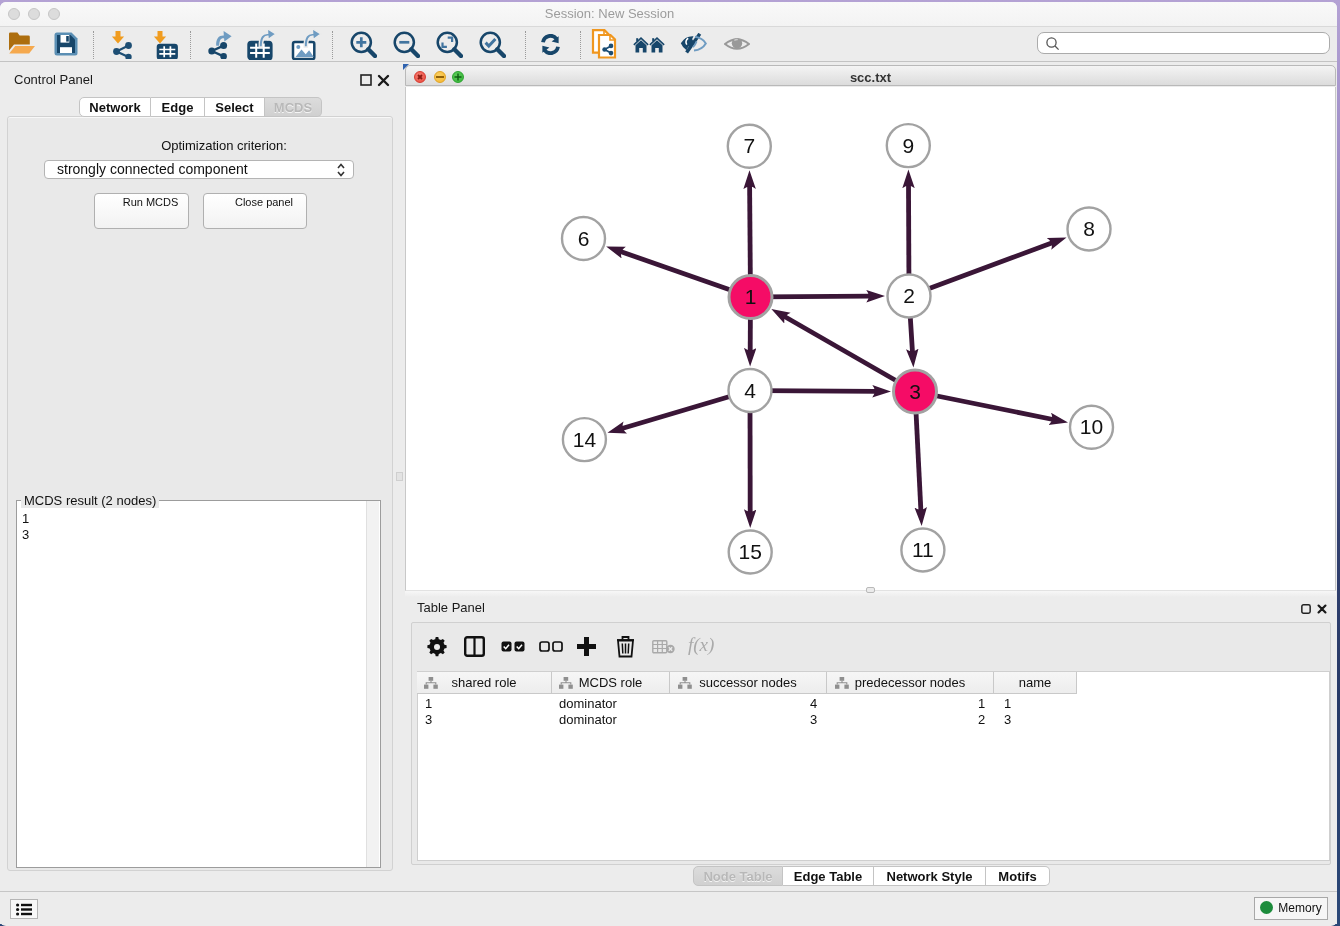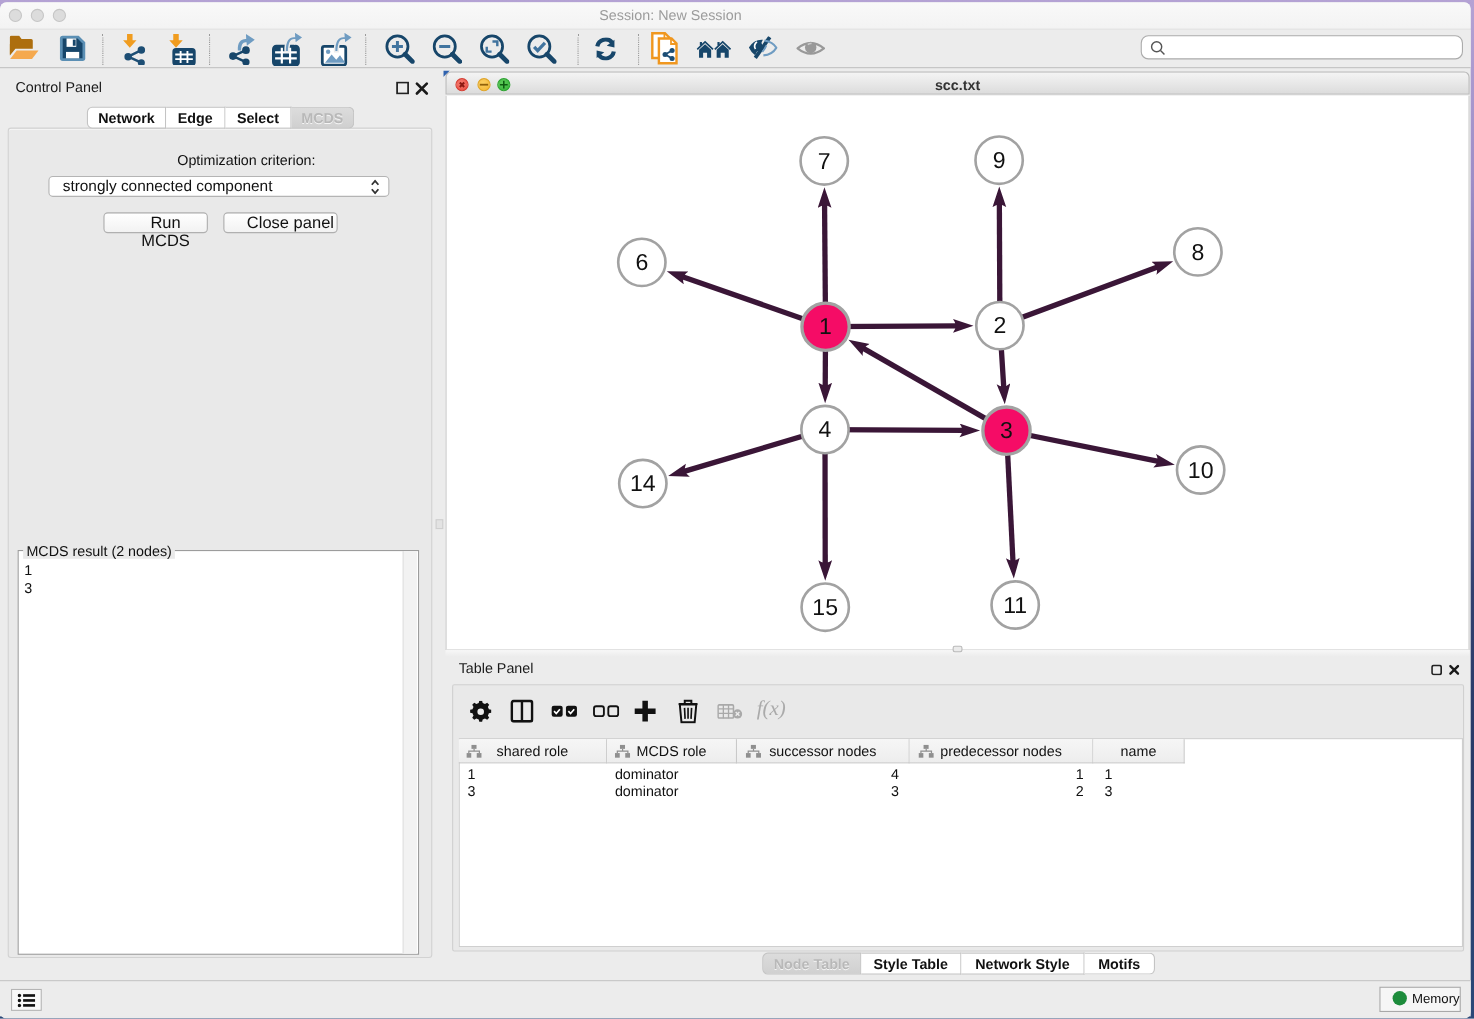--- a/index.html
+++ b/index.html
@@ -41,22 +41,22 @@
   .tab.sel { background:linear-gradient(#dcdcdc,#d0d0d0); color:#b8b8b8;
     text-shadow:0 1px 0 #f5f5f5; }
   .cp-inner { position:absolute; left:7px; top:116px; width:386px; height:755px;
     border:1px solid #d2d2d2; border-radius:3px; background:#e9e9e9;
     box-shadow:inset 0 1px 0 #f8f8f8; }
   .opt-label { position:absolute; left:0; top:138px; width:400px; text-align:center;
     font-size:13px; color:#111;padding-left:48px; }
   .dropdown { position:absolute; left:44px; top:160px; width:310px; height:19px;
     background:#fff; border:1px solid #b4b4b4; border-radius:4px;
     font-size:14px; color:#111; line-height:17px; padding-left:12px; }
-  .btn { position:absolute; height:19px; background:linear-gradient(#ffffff,#f2f2f2);
-    border:1px solid #b0b0b0; border-radius:4px; font-size:15px; color:#111;
+  .btn { position:absolute; height:36px; background:linear-gradient(#ffffff,#f2f2f2);
+    border:1px solid #b0b0b0; border-radius:4px; font-size:11px; color:#111;
     text-align:center; line-height:17px;padding-left:18px; }
   .mcds-box { position:absolute; left:16px; top:500px; width:365px; height:368px;
     background:#fff; border:1px solid #9c9c9c; }
   .mcds-label { position:absolute; left:21px; top:493px; background:#e9e9e9;
     font-size:13px; color:#111; padding:0 3px; }
   .mcds-scroll { position:absolute; left:366px; top:501px; width:13px; height:366px;
     background:#f2f2f2; border-left:1px solid #e0e0e0; }
   
   .netwin-title { position:absolute; left:405px; top:65px; width:931px; height:21px;
     background:linear-gradient(#f4f4f4,#dcdcdc); border:1px solid #b9b9b9;
@@ -81,21 +81,21 @@
     border-bottom:1px solid #c9c9c9; font-size:13px; color:#111;
     display:flex; align-items:center; justify-content:center; position:relative; }
   .td-row { position:absolute; height:16px; font-size:13px; color:#111; }
   
   .statusbar { position:absolute; left:0; top:891px; width:1337px; height:33px;
     background:#ececec; border-top:1px solid #c6c6c6; }
   .list-btn { position:absolute; left:10px; top:899px; width:28px; height:20px;
     background:#f8f8f8; border:1px solid #b5b5b5; }
   .mem-btn { position:absolute; left:1254px; top:897px; width:74px; height:23px;
     background:#f6f6f6; border:1px solid #a8a8a8; font-size:12px; color:#111;
-    line-height:21px; text-align:right; }
+    line-height:21px; text-align:center; }
 </style>
 </head>
 <body>
 <div class="window"></div>
 
 <div class="titlebar"></div>
 <div class="tl" style="left:8px"></div>
 <div class="tl" style="left:28px"></div>
 <div class="tl" style="left:48px"></div>
 <div class="title-text">Session: New Session</div>
@@ -446,21 +446,21 @@
 <div class="td-row" style="left:978px;top:696px">1</div>
 <div class="td-row" style="left:1004px;top:696px">1</div>
 <div class="td-row" style="left:425px;top:712px">3</div>
 <div class="td-row" style="left:559px;top:712px">dominator</div>
 <div class="td-row" style="left:810px;top:712px">3</div>
 <div class="td-row" style="left:978px;top:712px">2</div>
 <div class="td-row" style="left:1004px;top:712px">3</div>
 
 <div class="tabs" style="left:693px;top:866px">
   <div class="tab first sel" style="width:90px">Node Table</div>
-  <div class="tab" style="width:91px">Style Table</div>
+  <div class="tab" style="width:91px">Edge Table</div>
   <div class="tab" style="width:112px">Network Style</div>
   <div class="tab last" style="width:64px">Motifs</div>
 </div>
 
 <div class="statusbar"></div>
 <div class="list-btn"></div>
 <svg class="abs" style="left:16px;top:903px" width="16" height="13" viewBox="0 0 16 13">
   <circle cx="1.6" cy="2" r="1.6" fill="#111"></circle>
   <circle cx="1.6" cy="6.5" r="1.6" fill="#111"></circle>
   <circle cx="1.6" cy="11" r="1.6" fill="#111"></circle>

